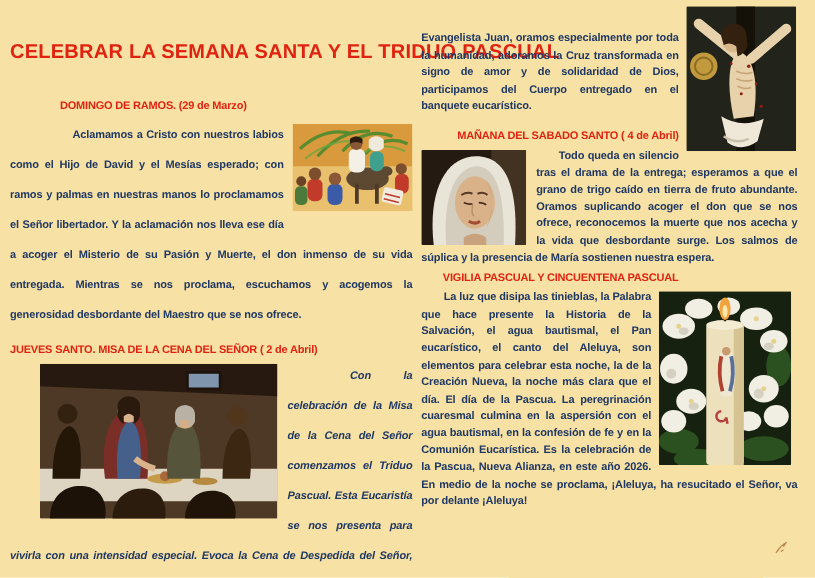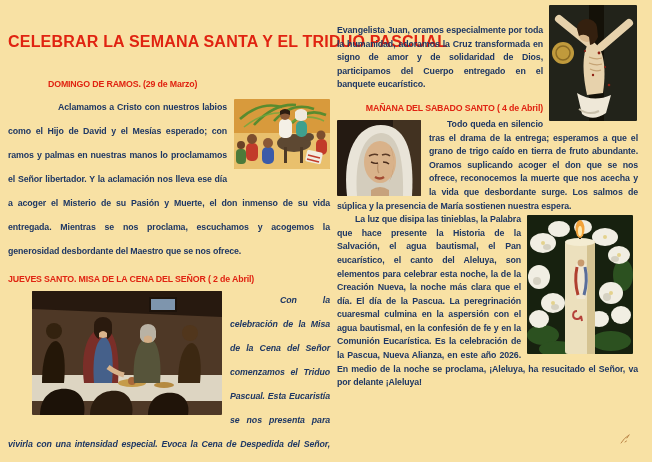--- a/index.html
+++ b/index.html
@@ -181,20 +181,21 @@
           <path d="M34,42 q4,2 7,1" stroke="#4a2c1c" stroke-width="1.4" fill="none"></path>
           <path d="M46,42 q4,0 6,2" stroke="#4a2c1c" stroke-width="1.4" fill="none"></path>
           <path d="M41,44 q-1,7 1,9" stroke="#b98f68" stroke-width="1.2" fill="none"></path>
           <path d="M38,57 q5,3 9,0" stroke="#a34b33" stroke-width="2.4" fill="none"></path>
           <path d="M34,70 q9,-6 18,0 l0,6 l-18,0 Z" fill="#c7a27c"></path>
         </svg>
       </span>
       <span>Todo queda en silencio tras el drama de la entrega; esperamos a que el grano de trigo caído en tierra de fruto abundante. Oramos suplicando acoger el don que se nos ofrece, reconocemos la muerte que nos acecha y la vida que desbordante surge. Los salmos de súplica y la presencia de María sostienen nuestra espera.</span>
     </p>
 
+    <h2 class="h-vigilia">VIGILIA PASCUAL Y CINCUENTENA PASCUAL</h2>
     <p class="b2 ind18">
       <span class="imgbox candle-f">
         <svg viewBox="0 0 106 139" preserveAspectRatio="none">
           <rect width="106" height="139" fill="#17210f"></rect>
           <g fill="#2c5120">
             <ellipse cx="16" cy="120" rx="16" ry="10"></ellipse>
               <ellipse cx="84" cy="126" rx="20" ry="10"></ellipse>
             <ellipse cx="96" cy="60" rx="10" ry="16"></ellipse>
               <ellipse cx="30" cy="134" rx="18" ry="8"></ellipse>
           </g>

